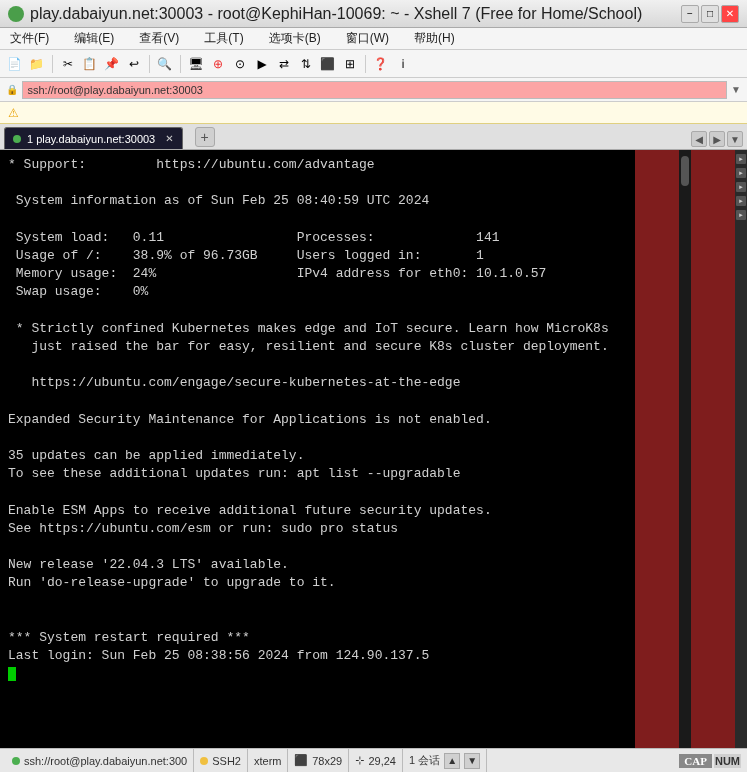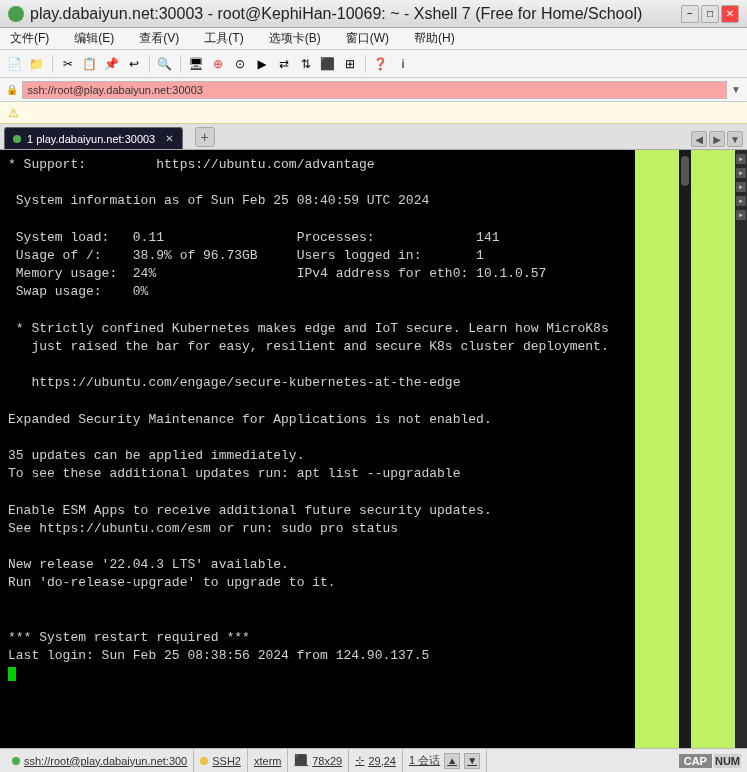--- a/index.html
+++ b/index.html
@@ -173,21 +173,21 @@
       border: 1px solid #aaa;
       border-radius: 2px;
       display: flex; align-items: center; justify-content: center;
       font-size: 10px; color: #555;
       cursor: pointer;
     }
 
     
     .terminal-wrapper {
       display: flex;
-      background: #bef264;
+      background: #7f1d1d;
       height: calc(772px - 28px - 22px - 28px - 24px - 22px - 26px - 24px);
       gap: 44px;
       
     }
     .terminal {
       flex: 1;
       background: #000;
       color: #d0d0d0;
       font-family: 'Courier New', Courier, monospace;
       font-size: 13px;
@@ -251,41 +251,41 @@
       gap: 0;
     }
     .status-segment {
       display: flex;
       align-items: center;
       padding: 0 6px;
       height: 100%;
       border-right: 1px solid #bbb;
       gap: 4px;
       font-size: 11px;
-      text-decoration: underline;
     }
     .status-segment:last-child { border-right: none; }
     .status-dot-green { width: 8px; height: 8px; background: #4caf50; border-radius: 50%; }
     .status-dot-yellow { width: 8px; height: 8px; background: #f0c040; border-radius: 50%; }
     .status-nav-btn {
       width: 16px; height: 16px;
       background: #d0d0d0;
       border: 1px solid #aaa;
       display: flex; align-items: center; justify-content: center;
       font-size: 10px;
       cursor: pointer;
     }
     .status-right { margin-left: auto; display: flex; align-items: center; }
     .cap-badge {
       background: #888;
       color: white;
       padding: 1px 5px;
       font-size: 11px;
       font-weight: bold;
       margin: 0 2px;
+      font-family: Liberation Serif, serif;
     }
     .num-badge {
       background: #d0d0d0;
       color: #333;
       padding: 1px 1px;
       font-size: 11px;
       font-weight: bold;
     }
   </style>
 </head>

